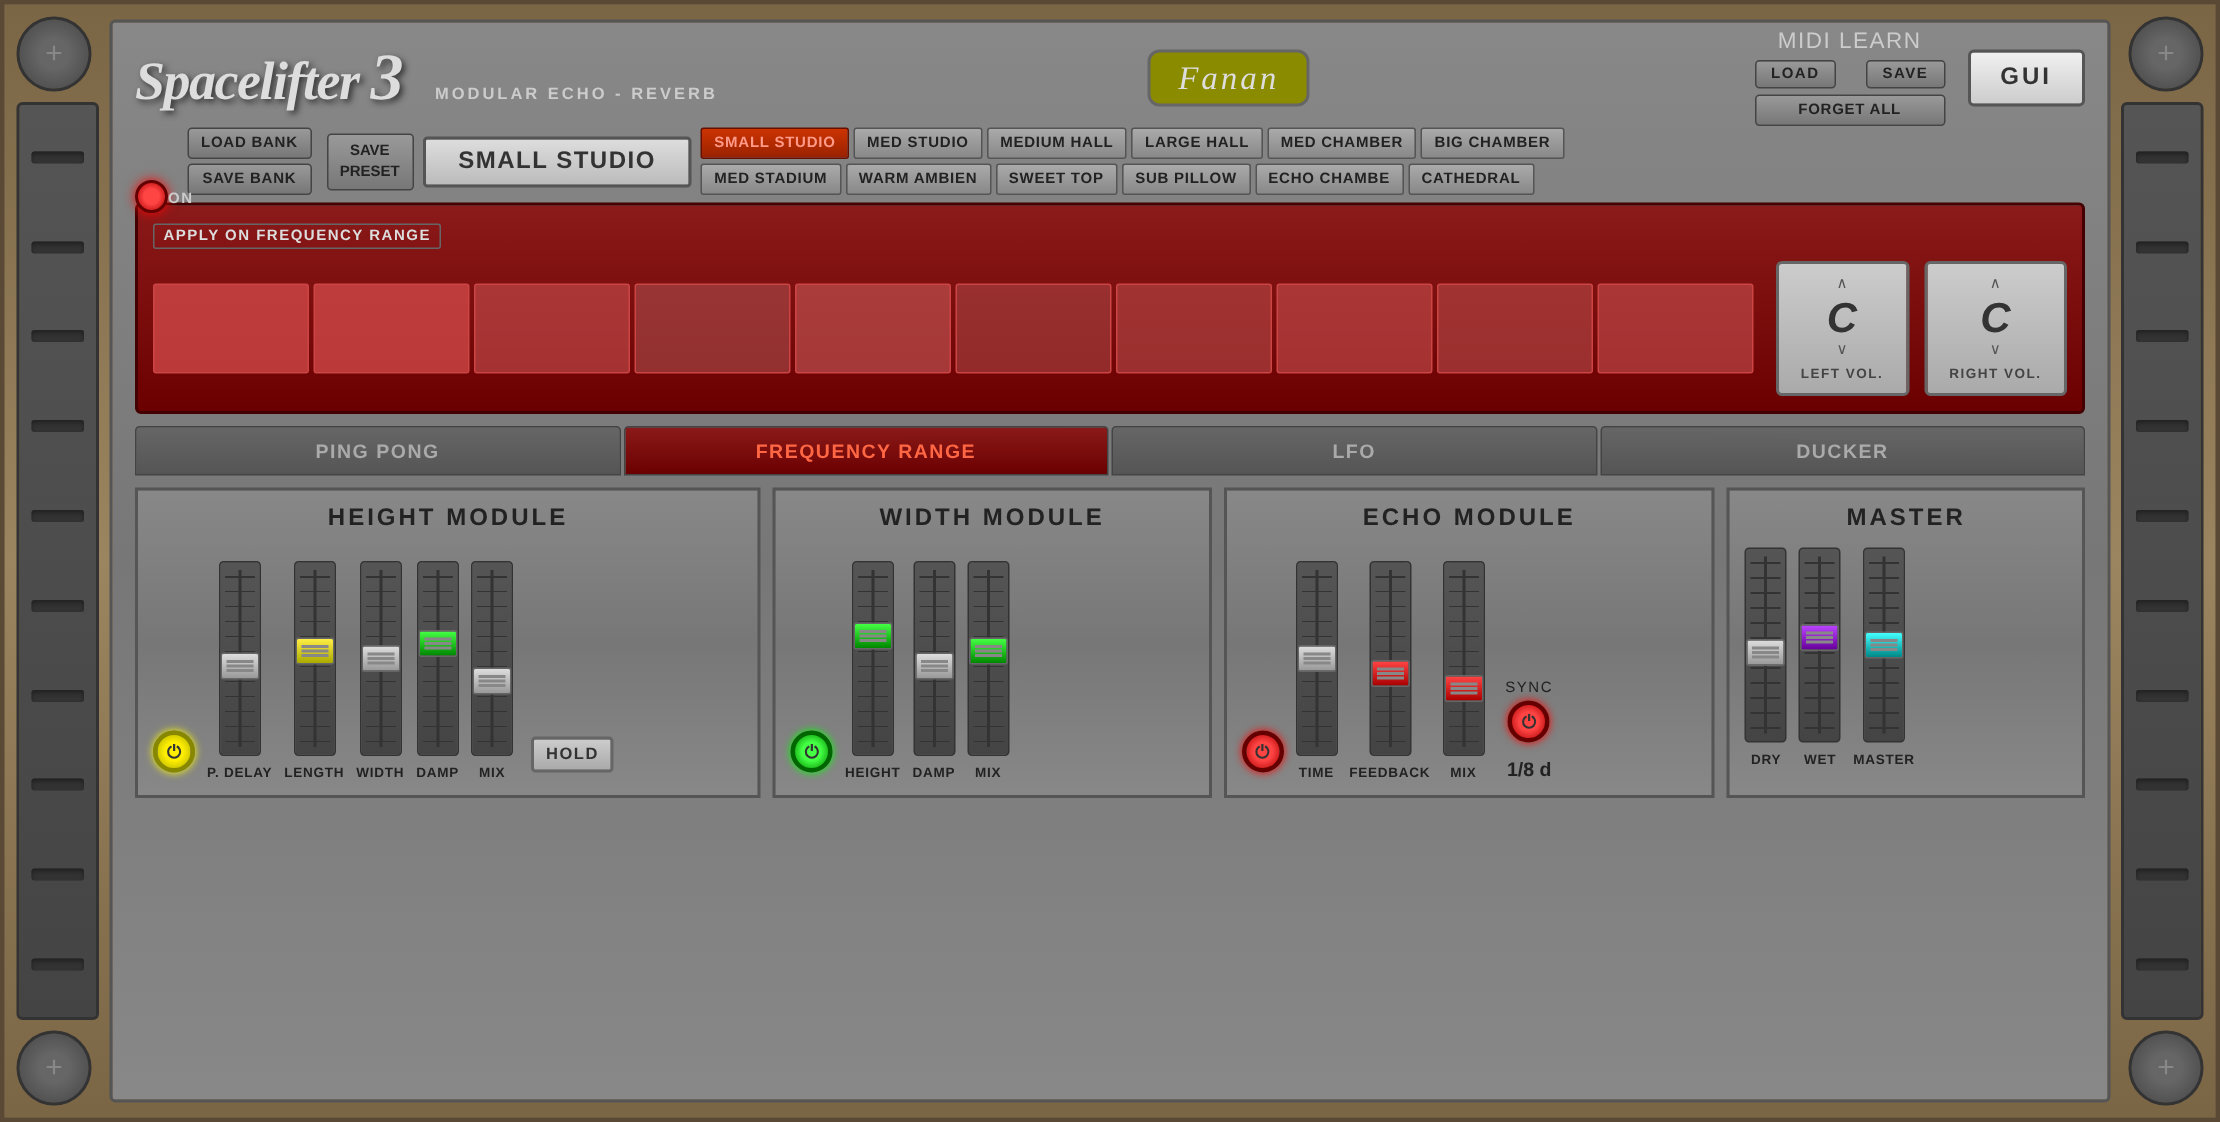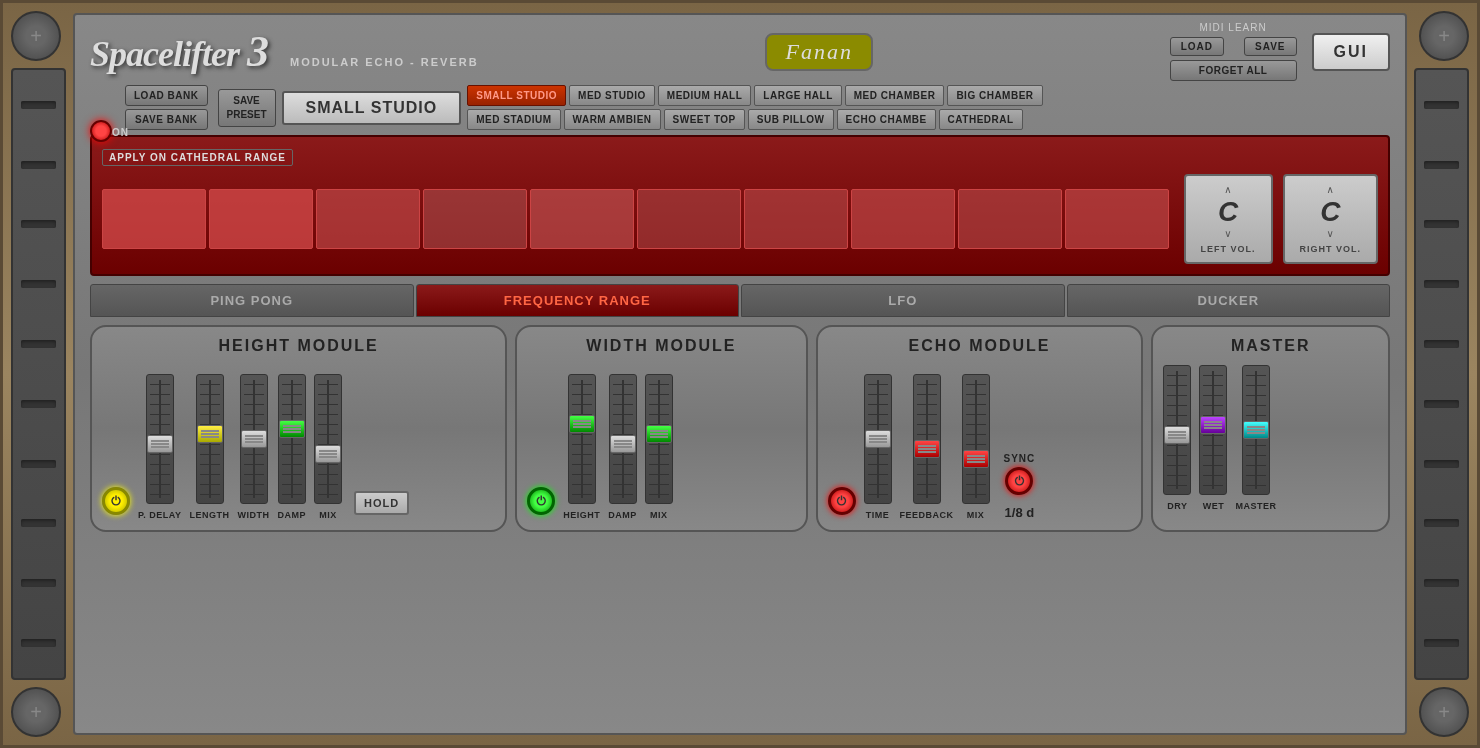--- a/index.html
+++ b/index.html
@@ -107,21 +107,21 @@
       font-style: italic;
       font-family: Georgia, serif;
       color: #ddd;
       letter-spacing: 2px;
     }
     .midi-section {
       margin-left: auto;
       text-align: center;
     }
     .midi-label {
-      font-size: 10px;
+      font-size: 15px;
       color: #ccc;
       letter-spacing: 1px;
       margin-bottom: 4px;
       text-align: center;
     }
     .midi-buttons {
       display: flex;
       gap: 20px;
     }
     .midi-btn {
@@ -354,21 +354,21 @@
 
     
     .modules-row {
       display: flex;
       margin: 8px 15px;
       gap: 8px;
     }
     .module {
       background: linear-gradient(180deg, #888 0%, #777 50%, #888 100%);
       border: 2px solid #555;
-      border-radius: 16px;
+      border-radius: 0;
       padding: 10px;
       position: relative;
     }
     .module-height { flex: 2.2; }
     .module-width { flex: 1.5; }
     .module-echo { flex: 1.7; }
     .module-master { flex: 1.2; }
     .module-title {
       text-align: center;
       font-size: 16px;
@@ -502,21 +502,21 @@
       padding: 4px 8px;
       font-size: 11px;
       font-weight: bold;
       color: #333;
       cursor: pointer;
       letter-spacing: 1px;
       margin-bottom: 5px;
     }
     .sync-label {
       font-size: 10px;
-      font-weight: bold;
+      font-weight: normal;
       color: #222;
       text-align: center;
       letter-spacing: 1px;
       margin-bottom: 3px;
     }
     .sync-value {
       font-size: 13px;
       font-weight: bold;
       color: #222;
       text-align: center;
@@ -610,21 +610,21 @@
           <button class="preset-tab">WARM AMBIEN</button>
           <button class="preset-tab">SWEET TOP</button>
           <button class="preset-tab">SUB PILLOW</button>
           <button class="preset-tab">ECHO CHAMBE</button>
           <button class="preset-tab">CATHEDRAL</button>
         </div>
       </div>
     </div>
 
     <div class="freq-section">
-      <div class="freq-label">APPLY ON CATHEDRAL RANGE</div>
+      <div class="freq-label">APPLY ON FREQUENCY RANGE</div>
       <div class="freq-display">
         <div class="freq-bars">
 
           <div class="freq-bar" style="background:rgba(220,80,80,0.7);"></div>
           <div class="freq-bar" style="background:rgba(220,80,80,0.7);"></div>
           <div class="freq-bar" style="background:rgba(200,80,80,0.6);"></div>
           <div class="freq-bar" style="background:rgba(180,90,90,0.5);"></div>
           <div class="freq-bar" style="background:rgba(200,90,90,0.6);"></div>
           <div class="freq-bar" style="background:rgba(180,80,80,0.5);"></div>
           <div class="freq-bar" style="background:rgba(190,80,80,0.55);"></div>

